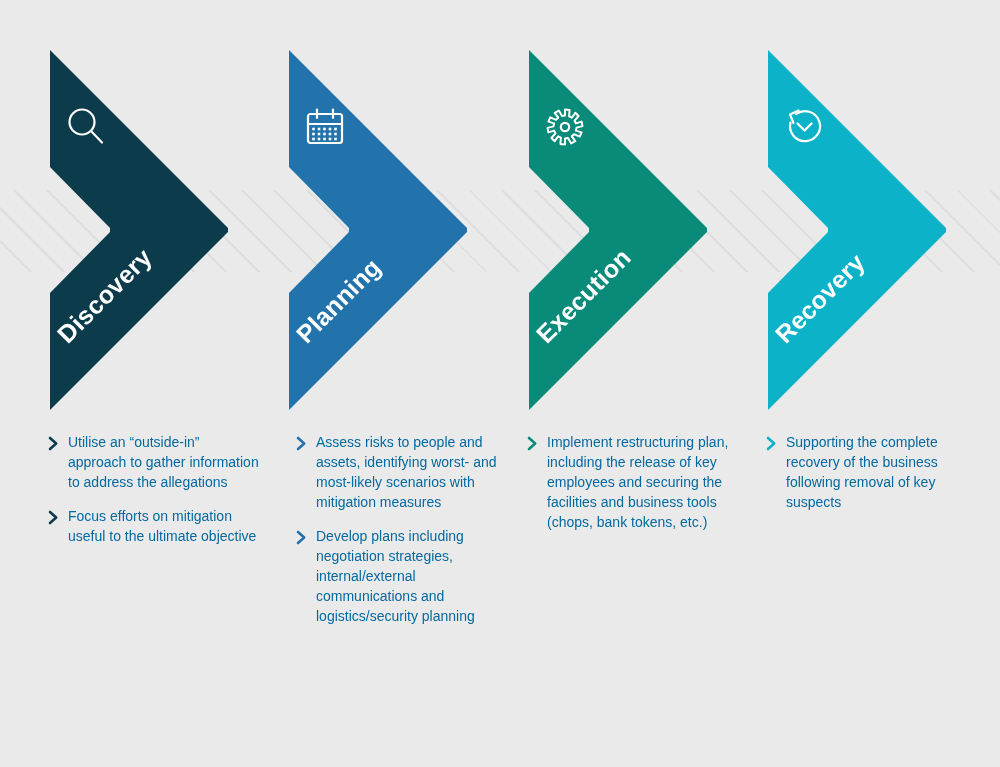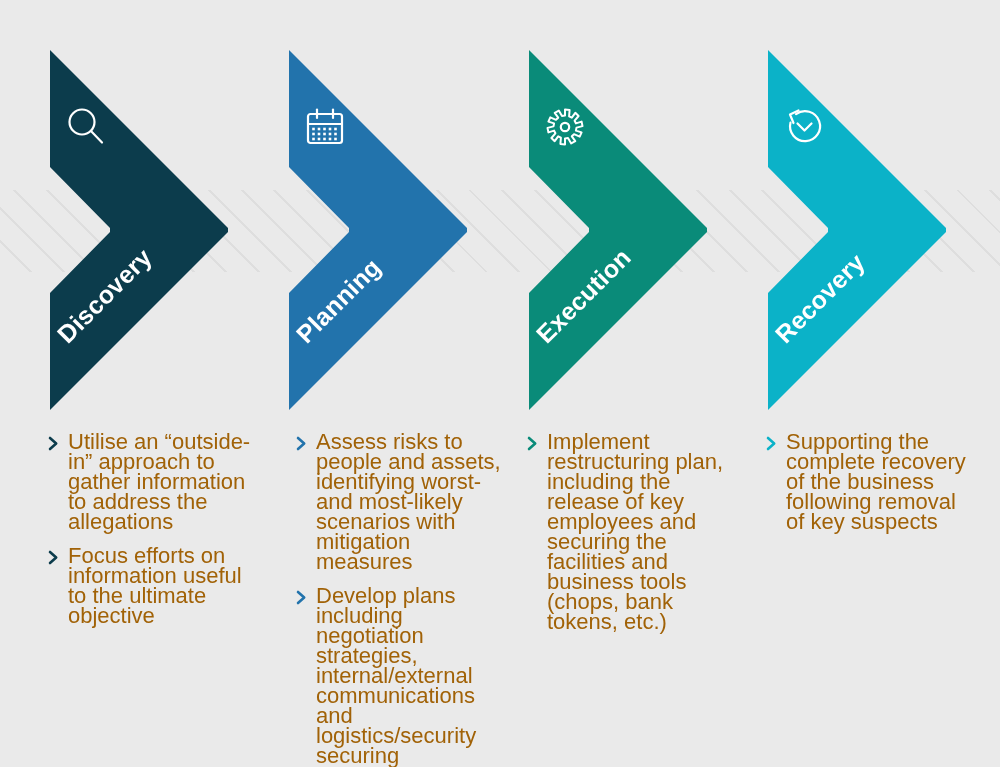--- a/index.html
+++ b/index.html
@@ -118,22 +118,22 @@
   .bullet-marker {
     flex: 0 0 auto;
     width: 20px;
     padding-top: 4px;
     line-height: 1;
   }
   .bullet-marker svg { display: block; width: 11px; height: 15px; }
 
   .bullet-text {
     flex: 1 1 auto;
-    color: #a16207;
-    font-size: 22px;
+    color: #0369a1;
+    font-size: 14px;
     line-height: 20px;
     font-family: "Liberation Sans", sans-serif;
   }
 </style>
 </head>
 <body>
 
 <div id="stage">
 
   <div class="stripe-band"></div>
@@ -216,39 +216,39 @@
             </svg>
           </span>
           <span class="bullet-text">Utilise an “outside-in” approach to gather information to address the allegations</span>
         </div>
         <div class="bullet">
           <span class="bullet-marker">
             <svg viewBox="0 0 11 15">
               <polyline points="2,2 8.2,7.5 2,13" fill="none" stroke="#0c3c4c" stroke-width="2.6" stroke-linecap="round" stroke-linejoin="round"></polyline>
             </svg>
           </span>
-          <span class="bullet-text">Focus efforts on information useful to the ultimate objective</span>
+          <span class="bullet-text">Focus efforts on mitigation useful to the ultimate objective</span>
         </div>
       </div>
       <div class="column" style="left: 296px;">
         <div class="bullet">
           <span class="bullet-marker">
             <svg viewBox="0 0 11 15">
               <polyline points="2,2 8.2,7.5 2,13" fill="none" stroke="#2273ac" stroke-width="2.6" stroke-linecap="round" stroke-linejoin="round"></polyline>
             </svg>
           </span>
           <span class="bullet-text">Assess risks to people and assets, identifying worst- and most-likely scenarios with mitigation measures</span>
         </div>
         <div class="bullet">
           <span class="bullet-marker">
             <svg viewBox="0 0 11 15">
               <polyline points="2,2 8.2,7.5 2,13" fill="none" stroke="#2273ac" stroke-width="2.6" stroke-linecap="round" stroke-linejoin="round"></polyline>
             </svg>
           </span>
-          <span class="bullet-text">Develop plans including negotiation strategies, internal/external communications and logistics/security securing</span>
+          <span class="bullet-text">Develop plans including negotiation strategies, internal/external communications and logistics/security planning</span>
         </div>
       </div>
       <div class="column" style="left: 527px;">
         <div class="bullet">
           <span class="bullet-marker">
             <svg viewBox="0 0 11 15">
               <polyline points="2,2 8.2,7.5 2,13" fill="none" stroke="#0a8b79" stroke-width="2.6" stroke-linecap="round" stroke-linejoin="round"></polyline>
             </svg>
           </span>
           <span class="bullet-text">Implement restructuring plan, including the release of key employees and securing the facilities and business tools (chops, bank tokens, etc.)</span>

